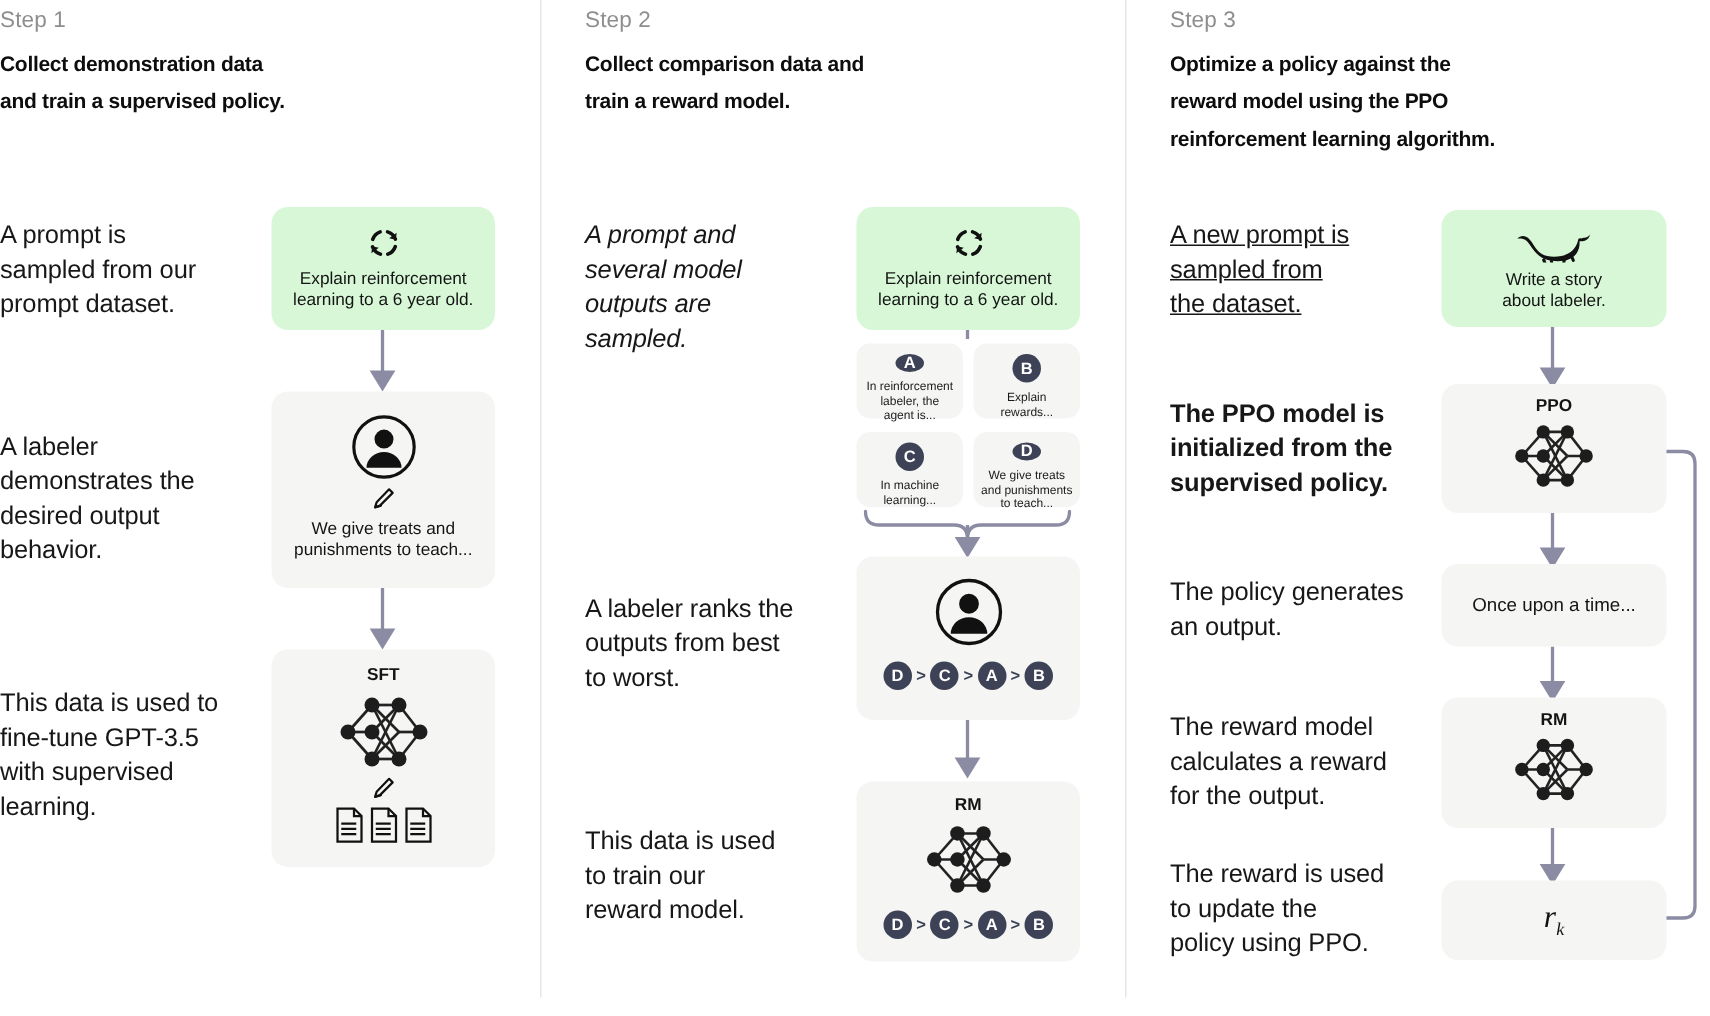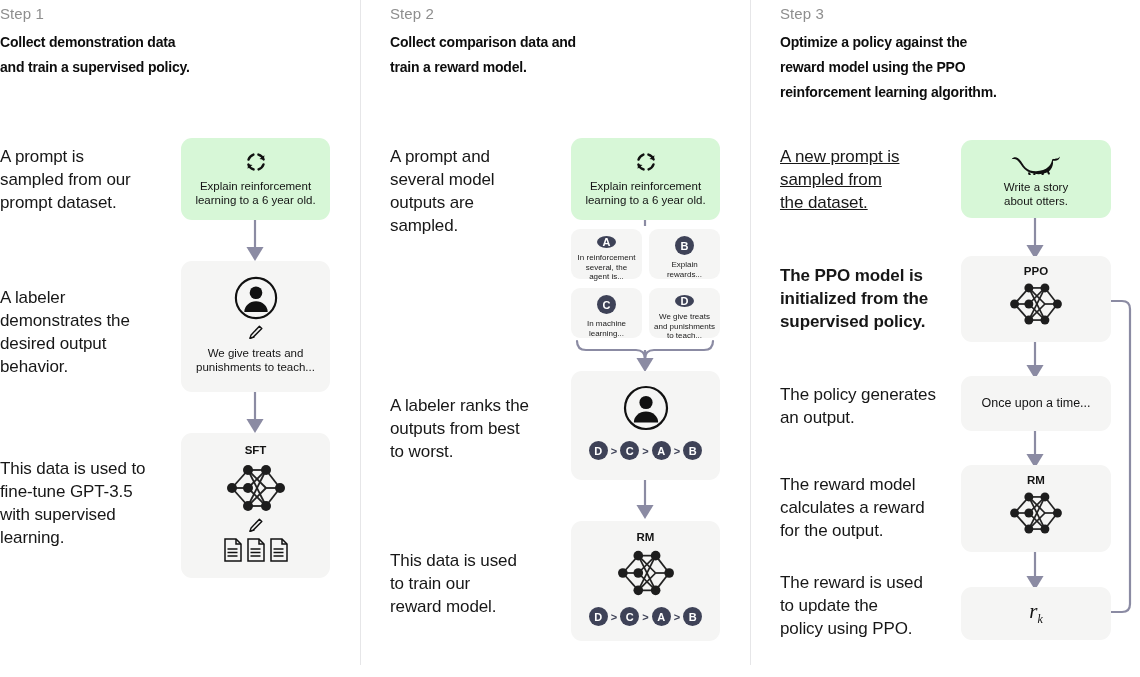--- a/index.html
+++ b/index.html
@@ -266,21 +266,21 @@
 
   <div class="col col-2">
 
     <div class="step-label" style="left:0;top:5px;">Step 2</div>
 
     <div class="step-title" style="left:0;top:30px;width:340px;">
       <div>Collect comparison data and</div>
       <div>train a reward model.</div>
     </div>
 
-    <div class="desc" style="left:0;top:145px;width:175px;white-space:pre-line;">A prompt and
+    <div class="desc" style="left:0;top:145px;width:175px;white-space:pre-line;font-style:italic;">A prompt and
 several model
 outputs are
 sampled.</div>
 
     <div class="desc" style="left:0;top:394px;width:180px;white-space:pre-line;">A labeler ranks the
 outputs from best
 to worst.</div>
 
     <div class="desc" style="left:0;top:549px;width:175px;white-space:pre-line;">This data is used
 to train our
@@ -296,21 +296,21 @@
           <path d="M14.8 20.1 A9 9 0 0 0 20.2 14.6" fill="none" stroke="#111" stroke-width="2.6" stroke-linecap="round"></path>
           <path d="M9.2 3.9 A9 9 0 0 0 3.8 9.4" fill="none" stroke="#111" stroke-width="2.6" stroke-linecap="round"></path>
         </svg>
       </span>
       <div class="box-caption">Explain reinforcement</div>
       <div class="box-caption">learning to a 6 year old.</div>
     </div>
 
     <div class="opt-card" style="left:181px;top:229px;width:71px;height:50px;">
       <div class="opt-badge">A</div>
-      <div class="opt-text">In reinforcement several, the agent is...</div>
+      <div class="opt-text">In reinforcement labeler, the agent is...</div>
     </div>
     <div class="opt-card" style="left:259px;top:229px;width:71px;height:50px;">
       <div class="opt-badge">B</div>
       <div class="opt-text">Explain rewards...</div>
     </div>
     <div class="opt-card" style="left:181px;top:288px;width:71px;height:50px;">
       <div class="opt-badge">C</div>
       <div class="opt-text">In machine learning...</div>
     </div>
     <div class="opt-card" style="left:259px;top:288px;width:71px;height:50px;">
@@ -417,21 +417,21 @@
                    C47.5 15.5 48.5 12 49 9.5 C50.5 9 52 8.7 53.5 8.7
                    C55.5 8.7 57 7.8 58 6.3 C57.5 8.8 56 10.5 54 11
                    C52.5 11.4 51 11.5 49.8 11.4 C50.2 14.5 49.5 18 47.5 21
                    C45 24.8 40 27 33 27 C26 27 20.5 25 16.5 21
                    C13 17.5 11 13 8.5 11 C6.5 9.4 4 9.2 1.5 9.5 Z" fill="#111"></path>
           <circle cx="51.5" cy="8.2" r="1.1" fill="#d7f7d7"></circle>
           <path d="M22 26 l1 2.5 M28 27 l0.5 2.5 M38 26 l-0.5 2.5 M44 24 l1 2.3" stroke="#111" stroke-width="2.4" stroke-linecap="round"></path>
         </svg>
       </span>
       <div class="box-caption">Write a story</div>
-      <div class="box-caption">about otters.</div>
+      <div class="box-caption">about labeler.</div>
     </div>
 
     <div class="box box-gray" style="left:181px;top:256px;width:150px;height:86px;justify-content:flex-start;padding-top:8px;">
       <div class="box-title">PPO</div>
       <span class="icon-wrap" style="margin-top:1px;">
         <svg width="66" height="50" viewBox="0 0 72 56">
           <g stroke="#222" stroke-width="1.9">
             <line x1="12" y1="28" x2="28" y2="10"></line>
               <line x1="12" y1="28" x2="28" y2="28"></line>
             <line x1="12" y1="28" x2="28" y2="46"></line>

